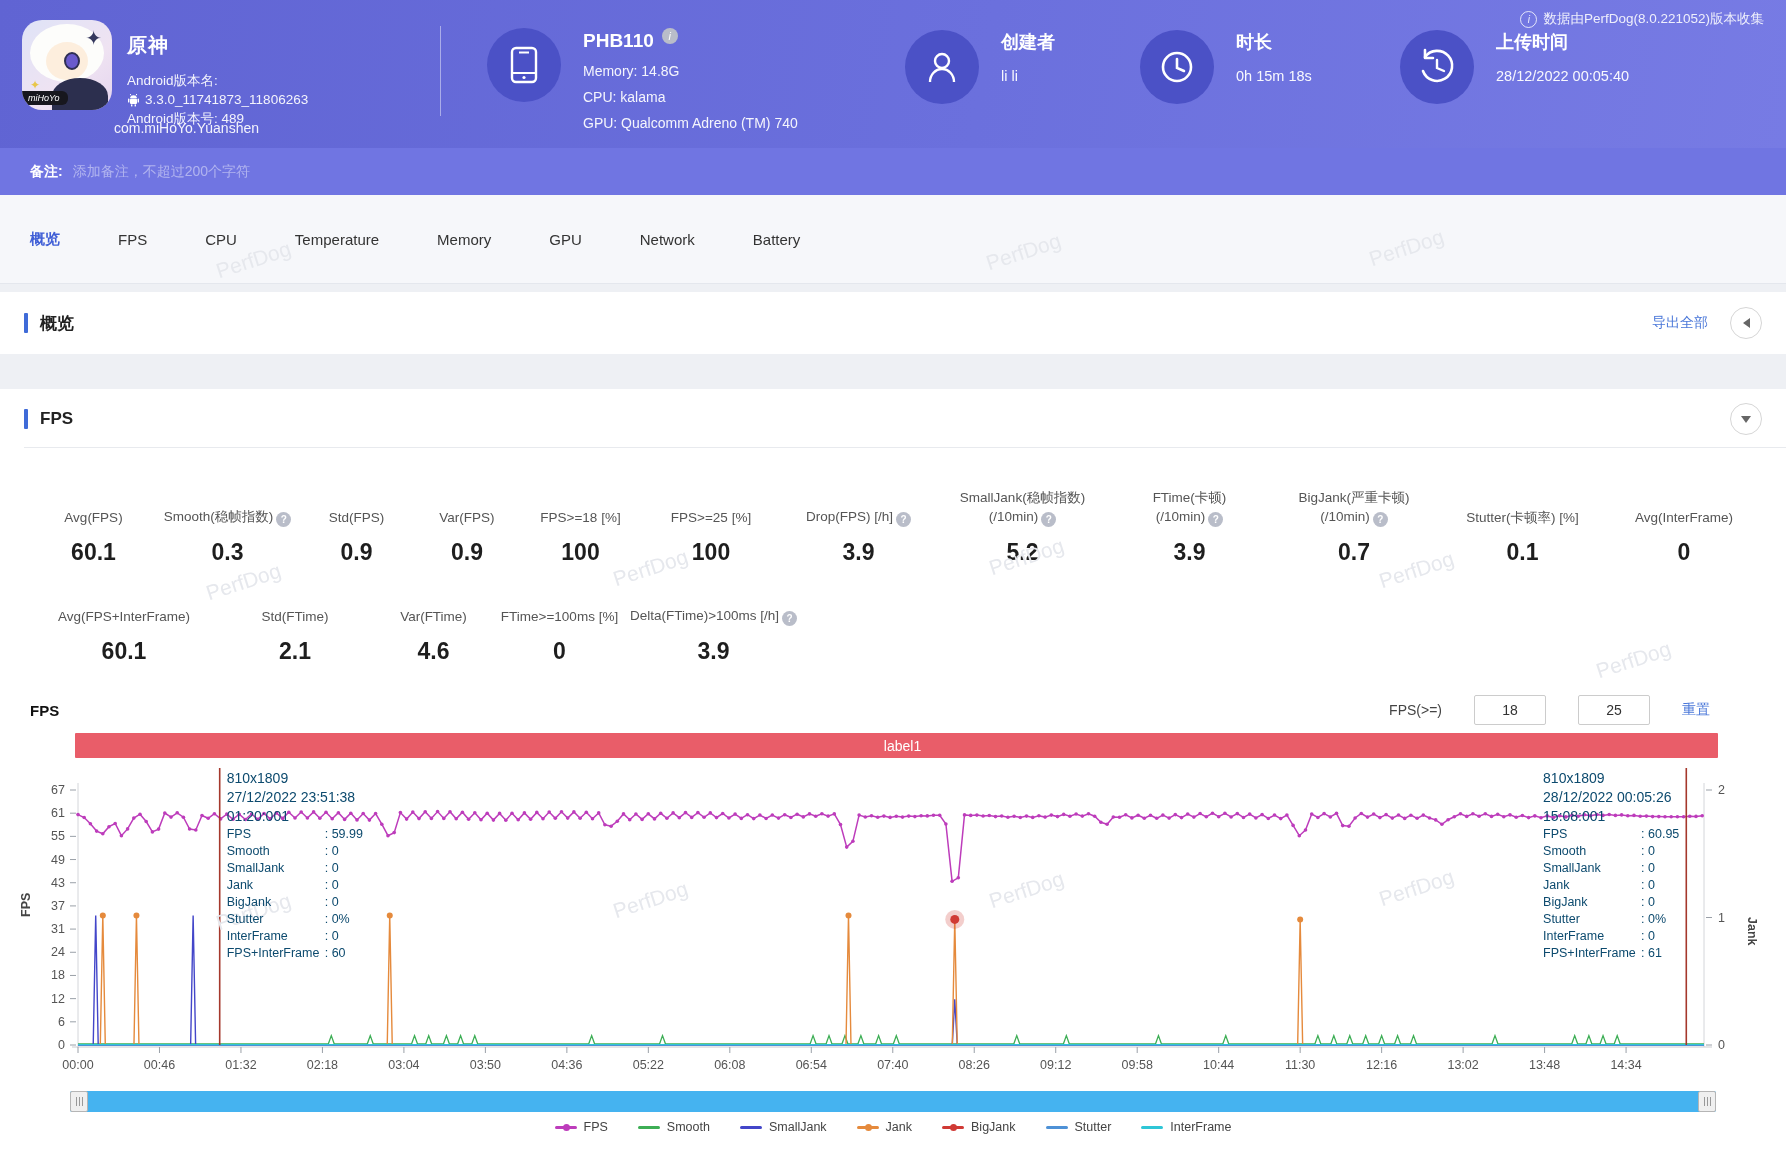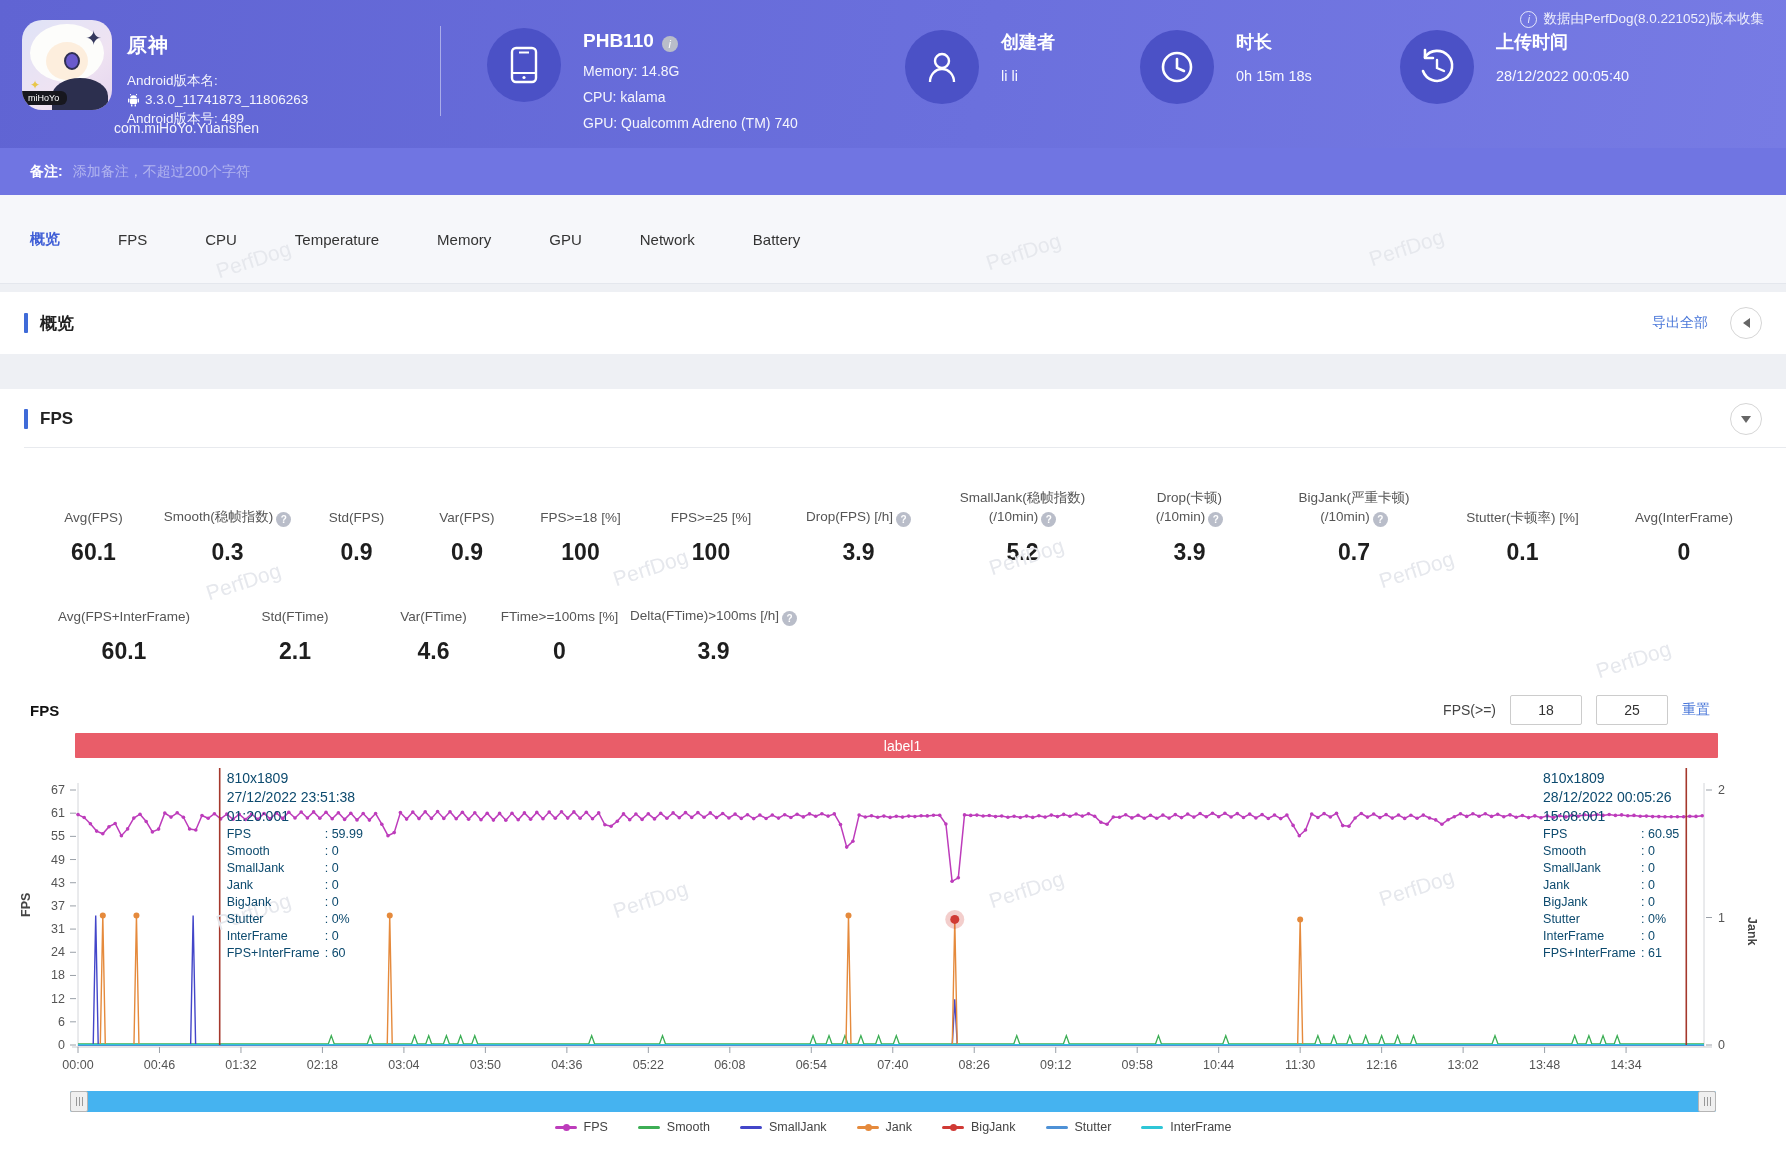--- a/index.html
+++ b/index.html
@@ -8,35 +8,35 @@
   .header{position:relative;height:148px;background:linear-gradient(100deg,#6064d3 0%,#6b70dd 55%,#777be4 100%);color:#fff;}
   .collect-info{position:absolute;top:10px;right:22px;font-size:13.5px;color:rgba(255,255,255,.88);display:flex;align-items:center;gap:6px;}
   .i-outline{display:inline-flex;width:15px;height:15px;border:1px solid rgba(255,255,255,.8);border-radius:50%;align-items:center;justify-content:center;font-size:10px;font-style:italic;}
   .app-icon{position:absolute;left:22px;top:20px;width:90px;height:90px;border-radius:20px;background:linear-gradient(140deg,#dfe3f7 0%,#efe3f2 60%,#e4d4ee 100%);overflow:hidden;}
   .ai-hair{position:absolute;left:8px;top:4px;width:74px;height:58px;background:#fdfdfb;border-radius:50%;}
   .ai-face{position:absolute;left:24px;top:22px;width:42px;height:38px;background:#fdeedd;border-radius:50%;}
   .ai-eye{position:absolute;left:42px;top:32px;width:12px;height:14px;background:#6a5acd;border-radius:50%;border:2px solid #2f2f55;}
   .ai-dark{position:absolute;left:30px;top:58px;width:56px;height:36px;background:#2c2f4e;border-radius:50% 50% 0 0;}
   .ai-star{position:absolute;right:10px;top:6px;color:#35385e;font-size:20px;}
   .ai-star2{position:absolute;left:8px;bottom:18px;color:#e8c64a;font-size:12px;}
-  .ai-brand{position:absolute;left:0;bottom:5px;background:#17171e;color:#fff;font-size:9px;padding:2px 8px 2px 6px;border-radius:0 6px 6px 0;text-align:center;}
+  .ai-brand{position:absolute;left:0;bottom:5px;background:#17171e;color:#fff;font-size:9px;font-style:italic;padding:2px 8px 2px 6px;border-radius:0 6px 6px 0;text-align:center;}
   .app-text{position:absolute;left:127px;top:32px;}
   .app-title{font-size:20px;font-weight:bold;letter-spacing:1px;}
   .app-ver{margin-top:12px;font-size:13.5px;line-height:19px;color:rgba(255,255,255,.92);}
   .ver-line{display:flex;align-items:center;gap:5px;}
   .app-package{position:absolute;left:114px;top:120px;font-size:14px;color:rgba(255,255,255,.92);}
   .v-divider{position:absolute;left:440px;top:26px;width:1px;height:90px;background:rgba(255,255,255,.45);}
   .info-circle{width:74px;height:74px;border-radius:50%;background:#4b51c6;display:flex;align-items:center;justify-content:center;flex:0 0 auto;}
   .info-block{position:absolute;display:flex;gap:22px;align-items:flex-start;}
   .ib-device{left:487px;top:28px;}
   .ib-creator{left:905px;top:30px;}
   .ib-duration{left:1140px;top:30px;}
   .ib-upload{left:1400px;top:30px;}
   .ib-title{font-size:19px;font-weight:bold;margin-top:2px;}
-  .ib-title-row{display:flex;align-items:flex-end;gap:8px;}
+  .ib-title-row{display:flex;align-items:flex-start;gap:8px;}
   .ib-lines{font-size:14px;line-height:26px;color:rgba(255,255,255,.93);margin-top:6px;}
   .ib-big-label{font-size:18px;font-weight:bold;margin-top:0;}
   .ib-value{font-size:14.5px;margin-top:14px;color:rgba(255,255,255,.95);}
   .i-filled{display:inline-flex;width:16px;height:16px;background:#b9bdc9;color:#fff;border-radius:50%;align-items:center;justify-content:center;font-size:11px;font-style:italic;}
   
   .remark-bar{height:47px;background:#7075e2;display:flex;align-items:center;padding-left:30px;color:#fff;}
   .remark-label{font-size:14px;font-weight:bold;}
   .remark-placeholder{font-size:14px;color:rgba(255,255,255,.45);margin-left:10px;}
   
   .nav{height:88px;background:#f6f7fa;border-bottom:1px solid #e4e7ed;display:flex;align-items:center;gap:58px;padding-left:30px;position:relative;}
@@ -69,21 +69,21 @@
   .stats-row1 > :nth-child(5){width:123px}.stats-row1 > :nth-child(6){width:138px}
   .stats-row1 > :nth-child(7){width:157px}.stats-row1 > :nth-child(8){width:171px}
   .stats-row1 > :nth-child(9){width:163px}.stats-row1 > :nth-child(10){width:166px}
   .stats-row1 > :nth-child(11){width:171px}.stats-row1 > :nth-child(12){width:152px}
   .stats-row2 > :nth-child(1){width:188px}.stats-row2 > :nth-child(2){width:154px}
   .stats-row2 > :nth-child(3){width:123px}.stats-row2 > :nth-child(4){width:129px}
   .stats-row2 > :nth-child(5){width:179px}.stats-row2 > :nth-child(6){width:207px}
   
   .chart-header{display:flex;align-items:center;justify-content:space-between;margin-top:30px;padding:0 76px 0 30px;}
   .chart-title{font-size:15px;font-weight:bold;color:#111;}
-  .chart-controls{display:flex;align-items:center;gap:14px;font-size:14px;color:#444;}
+  .chart-controls{display:flex;align-items:center;gap:32px;font-size:14px;color:#444;}
   .fps-input{width:66px;height:26px;border:1px solid #ccc;border-radius:2px;text-align:center;font-size:14px;color:#333;font-family:inherit;}
   
   .chart-wrap{position:relative;height:345px;margin-top:8px;}
   #chart-svg{position:absolute;left:0;top:0;}
   .label-bar{position:absolute;left:75px;top:0;width:1631px;height:25px;background:#e95d69;color:#fff;font-size:14px;display:flex;align-items:center;justify-content:center;border-radius:1px;padding-left:12px;}
   .tooltip{position:absolute;top:36px;font-size:12.5px;line-height:17px;color:#0c4a6e;z-index:4;}
   .tt-head{font-size:14px;line-height:19px;}
   .tt-l{display:inline-block;min-width:98px;}
   .scrollbar{position:relative;height:21px;margin:13px 70px 0 70px;background:#45b3f0;border-radius:2px;}
   .sb-handle{position:absolute;top:0;width:18px;height:21px;background:#f0f0f0;border:1px solid #b5b5b5;border-radius:2px;box-sizing:border-box;display:flex;align-items:center;justify-content:center;cursor:pointer;}
@@ -272,21 +272,21 @@
       </div>
       <div class="stat">
         <div class="stat-label">
           <div>SmallJank(稳帧指数)</div>
           <div>(/10min)<span class="help-icon">?</span></div>
         </div>
         <div class="stat-value">5.2</div>
       </div>
       <div class="stat">
         <div class="stat-label">
-          <div>Drop(卡顿)</div>
+          <div>FTime(卡顿)</div>
           <div>(/10min)<span class="help-icon">?</span></div>
         </div>
         <div class="stat-value">3.9</div>
       </div>
       <div class="stat">
         <div class="stat-label">
           <div>BigJank(严重卡顿)</div>
           <div>(/10min)<span class="help-icon">?</span></div>
         </div>
         <div class="stat-value">0.7</div>

